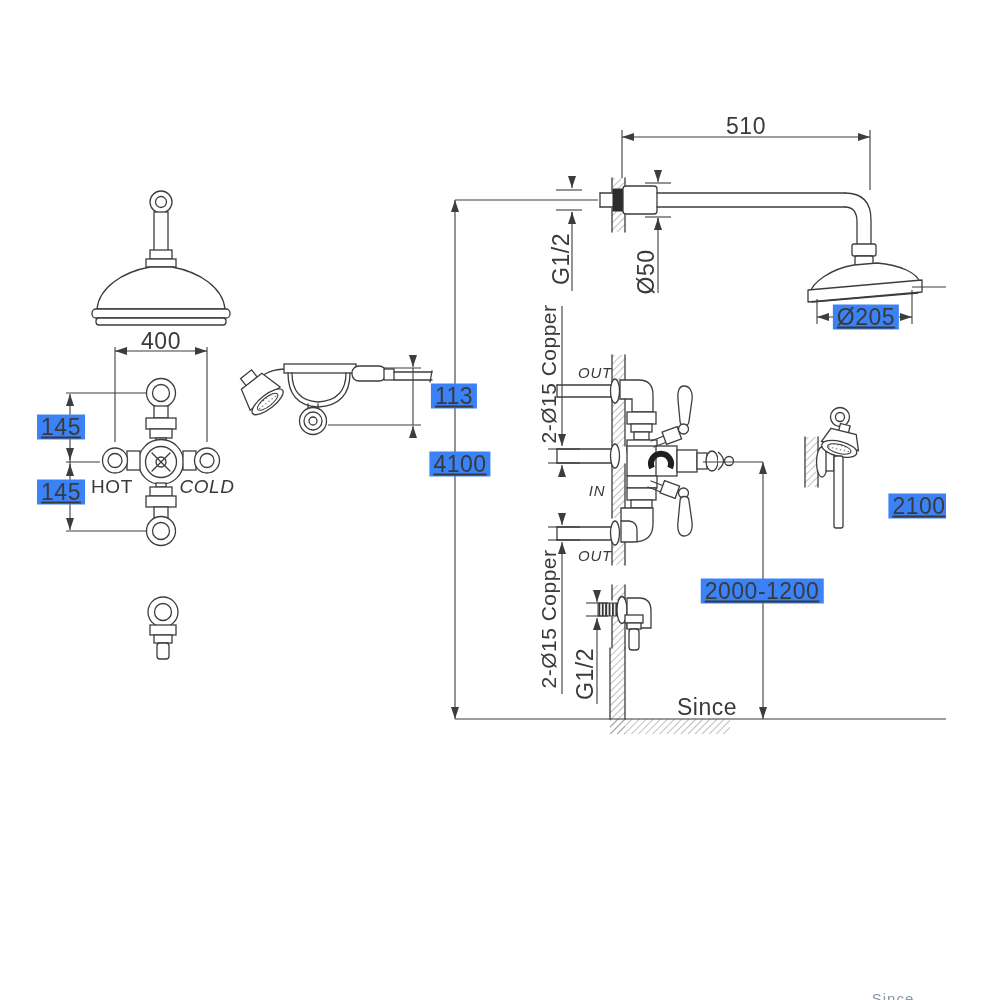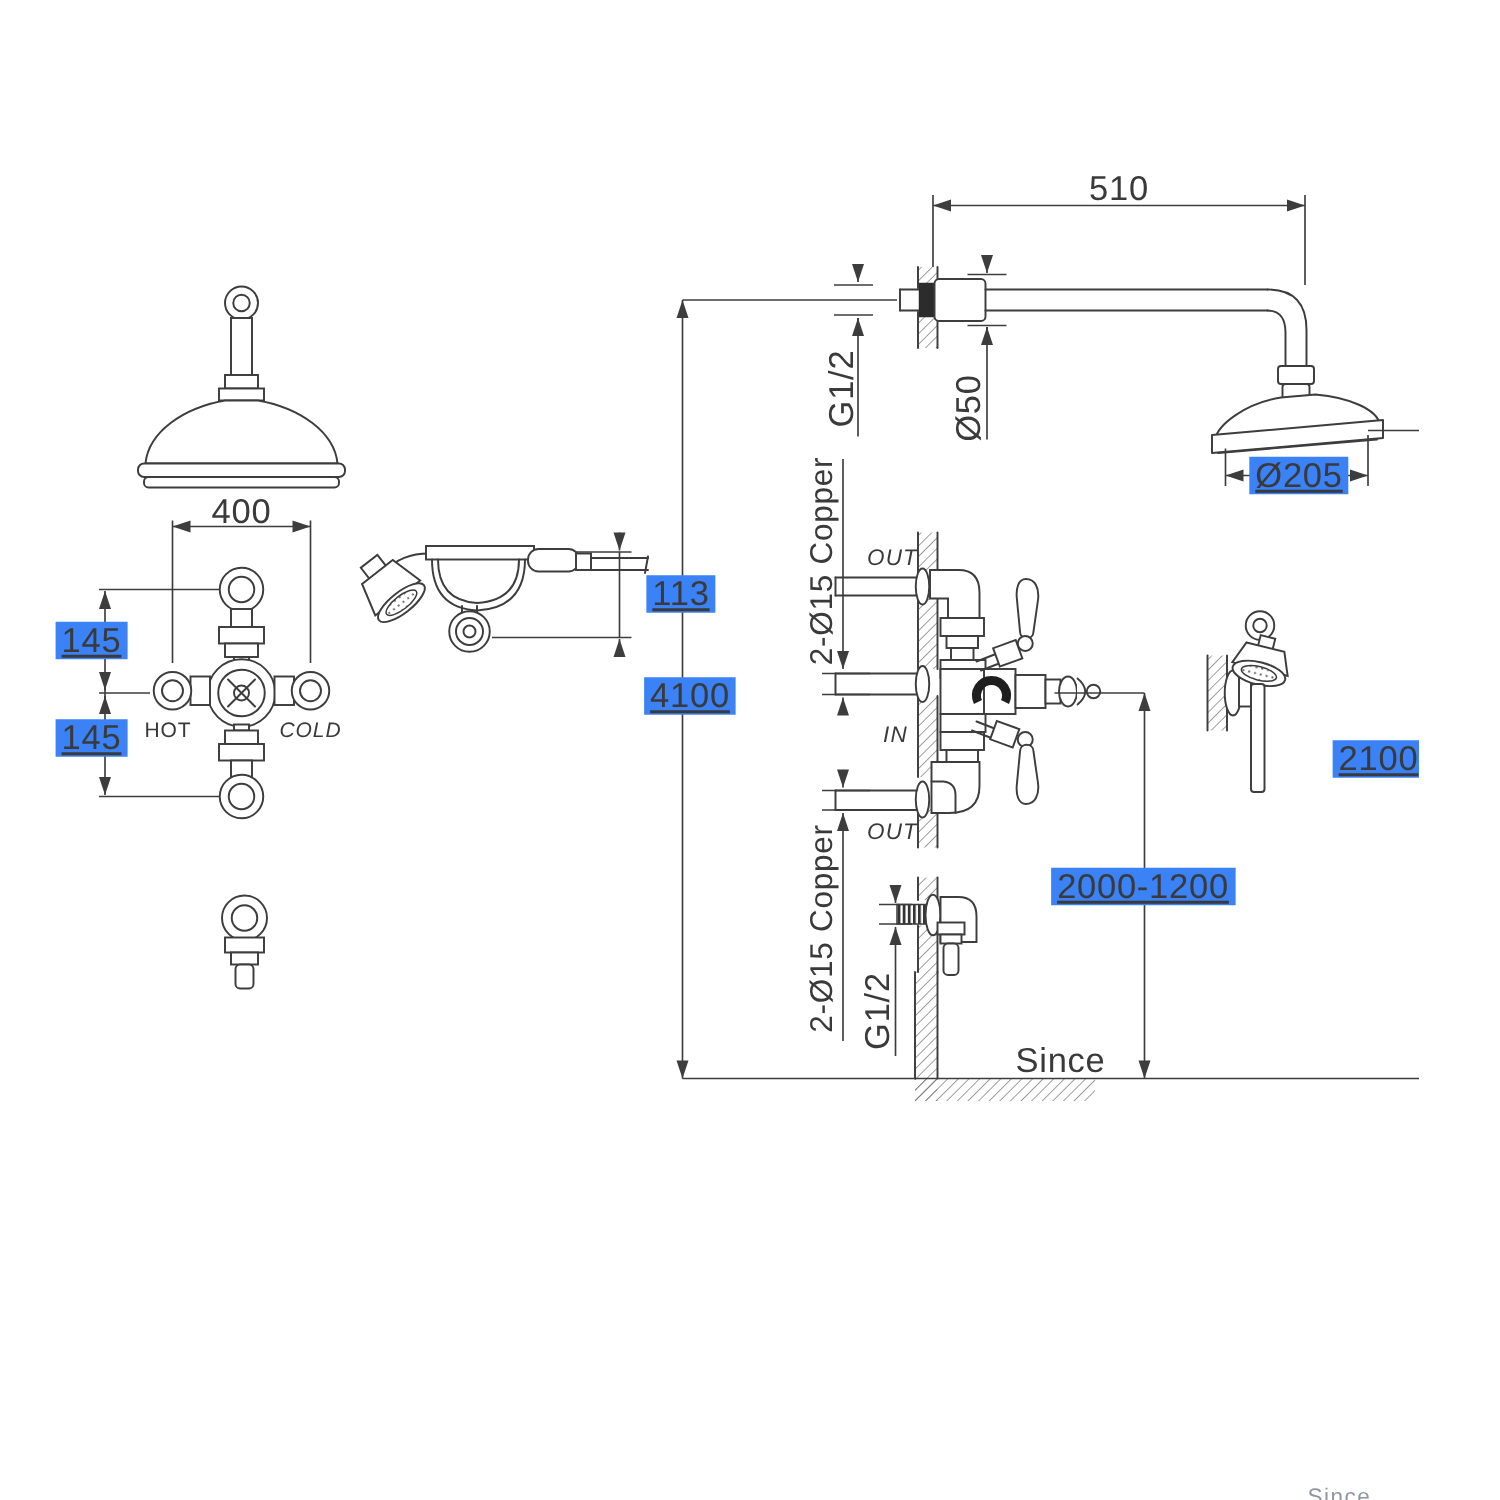--- a/index.html
+++ b/index.html
@@ -9,21 +9,21 @@
   }
   .canvas svg{position:absolute;left:0;top:0;}
   .lbl{
     position:absolute;transform:translate(-50%,-50%);
     color:#3a3a3a;font-size:23px;letter-spacing:.5px;white-space:nowrap;
     line-height:1;user-select:none;
   }
   .lbl.bg{background:#3b82f6;padding:1px 4px;text-decoration:underline;}
   .lbl.rot{transform:translate(-50%,-50%) rotate(-90deg);}
   .lbl.small{font-size:15px;letter-spacing:.8px;font-style:italic;}
-  .lbl.tiny{font-size:14px;letter-spacing:.6px;}
+  .lbl.tiny{font-size:19px;letter-spacing:.6px;}
   .watermark{
     position:absolute;transform:translate(-50%,-50%);
     color:#8e96a3;font-size:15px;letter-spacing:1px;white-space:nowrap;
   }
   .ln{stroke:#3d3d3d;stroke-width:1.3;fill:none;stroke-linecap:round;}
   .fw{stroke:#3d3d3d;stroke-width:1.3;fill:#ffffff;}
   .dim{stroke:#3d3d3d;stroke-width:1.1;fill:none;}
   .dk{fill:#2c2c2c;stroke:#2c2c2c;}
 </style>
 </head>

